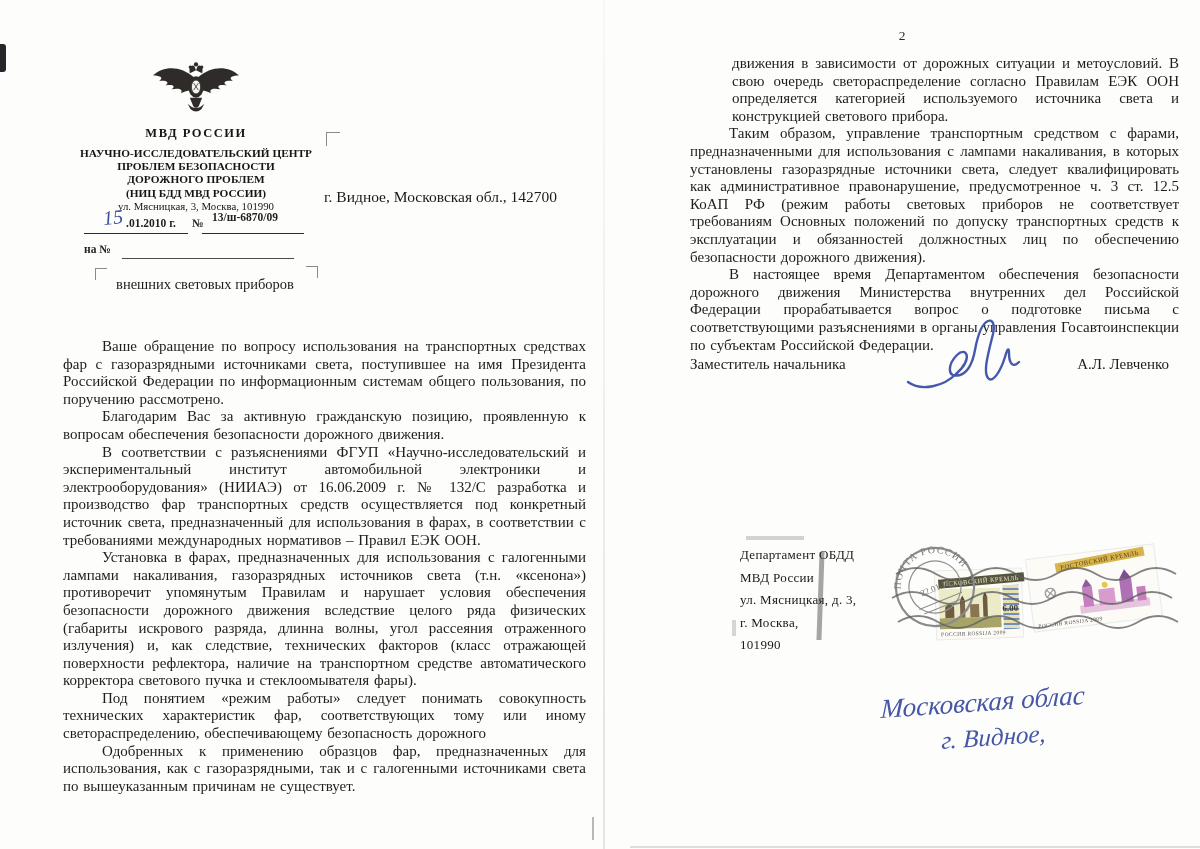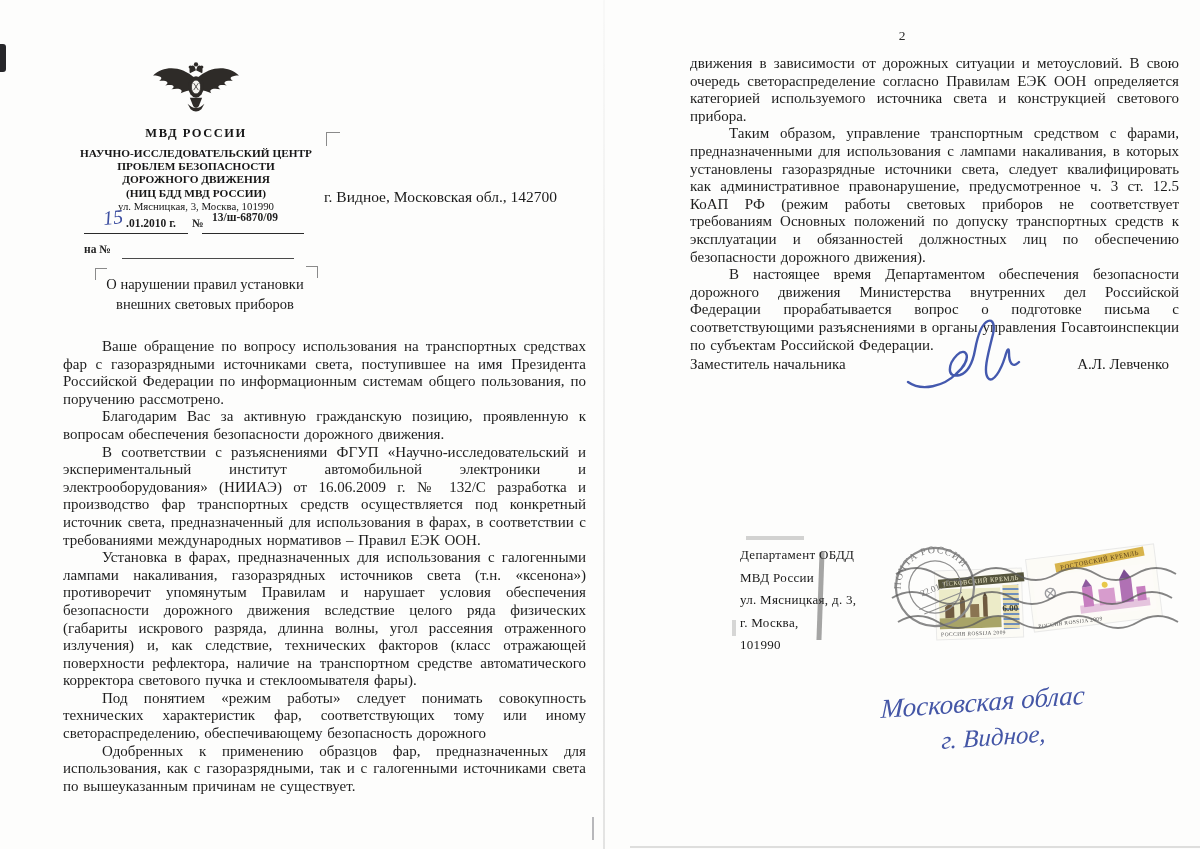--- a/index.html
+++ b/index.html
@@ -28,21 +28,21 @@
   .ref-label{left:84px;top:243px;font-weight:bold;font-size:11.5px;}
   .bracket{width:11px;height:11px;}
   .b-tl{border-top:1px solid #8a8a8a;border-left:1px solid #8a8a8a;}
   .b-tr{border-top:1px solid #8a8a8a;border-right:1px solid #8a8a8a;}
   .subject{left:80px;top:274px;width:250px;text-align:center;font-size:14.5px;line-height:20px;color:#1b1b1b;}
   .addressee{left:324px;top:188px;font-size:15.5px;color:#1b1b1b;}
 
   
   .bodytext{font-size:15px;line-height:17.6px;text-align:justify;color:#1d1d1d;word-spacing:1px;}
   .bodytext p{margin:0;text-indent:39px;}
-  .bodytext p.noindent{text-indent:0;}
+  .bodytext p.noindent{text-indent:0;margin-left:42px;}
   .body-left{left:63px;top:338px;width:523px;}
   .body-right{left:86px;top:55px;width:489px;}
   .pagenum{left:0;top:28px;width:596px;text-align:center;font-size:13.5px;color:#2a2a2a;}
 
   
   .signoff{left:86px;top:356px;width:489px;display:flex;justify-content:space-between;font-size:15px;color:#1d1d1d;}
   .signoff .name{padding-right:10px;}
   .sigpic{left:296px;top:316px;width:160px;height:88px;}
 
   
@@ -87,39 +87,38 @@
       </g>
       <ellipse cx="60" cy="36" rx="6" ry="9" fill="#f5f4f0"></ellipse>
       <ellipse cx="60" cy="36" rx="6" ry="9" fill="none" stroke="#2e2b28" stroke-width="1"></ellipse>
       <path d="M57,31 l6,9 M63,31 l-6,9" stroke="#2e2b28" stroke-width="1"></path>
     </svg>
 
     <div class="abs lh-org">МВД РОССИИ</div>
     <div class="abs lh-lines">
       <div>НАУЧНО-ИССЛЕДОВАТЕЛЬСКИЙ ЦЕНТР</div>
       <div>ПРОБЛЕМ БЕЗОПАСНОСТИ</div>
-      <div>ДОРОЖНОГО ДВИЖЕНИЯ</div>
+      <div>ДОРОЖНОГО ПРОБЛЕМ</div>
       <div>(НИЦ БДД МВД РОССИИ)</div>
     </div>
     <div class="abs lh-street">ул. Мясницкая,  3, Москва, 101990</div>
 
     <div class="abs hand-day">15</div>
     <div class="abs date-printed">.01.2010 г.</div>
     <div class="abs no-sign">№</div>
     <div class="abs out-num">13/ш-6870/09</div>
     <div class="abs u-line" style="left:84px;top:233px;width:104px;"></div>
     <div class="abs u-line" style="left:202px;top:233px;width:102px;"></div>
 
     <div class="abs ref-label">на №</div>
     <div class="abs u-line" style="left:122px;top:258px;width:172px;border-top-color:#4a4a4a;"></div>
 
     <div class="abs bracket b-tl" style="left:95px;top:268px;"></div>
     <div class="abs bracket b-tr" style="left:306px;top:266px;"></div>
     <div class="abs subject">
-      <div>О нарушении правил установки</div>
       <div>внешних световых приборов</div>
     </div>
 
     <div class="abs bracket b-tl" style="left:326px;top:132px;width:13px;height:13px;"></div>
     <div class="abs addressee">г. Видное, Московская обл., 142700</div>
 
     <div class="abs bodytext body-left">
       <p>Ваше обращение по вопросу использования на транспортных средствах фар с газоразрядными источниками света, поступившее на имя Президента Российской Федерации по информационным системам общего пользования, по поручению рассмотрено.</p>
       <p>Благодарим Вас за активную гражданскую позицию, проявленную к вопросам обеспечения безопасности дорожного движения.</p>
       <p>В соответствии с разъяснениями ФГУП «Научно-исследовательский и экспериментальный институт автомобильной электроники и электрооборудования» (НИИАЭ) от 16.06.2009 г. № 132/С разработка и производство фар транспортных средств осуществляется под конкретный источник света, предназначенный для использования в фарах, в соответствии с требованиями международных нормативов – Правил ЕЭК ООН.</p>

